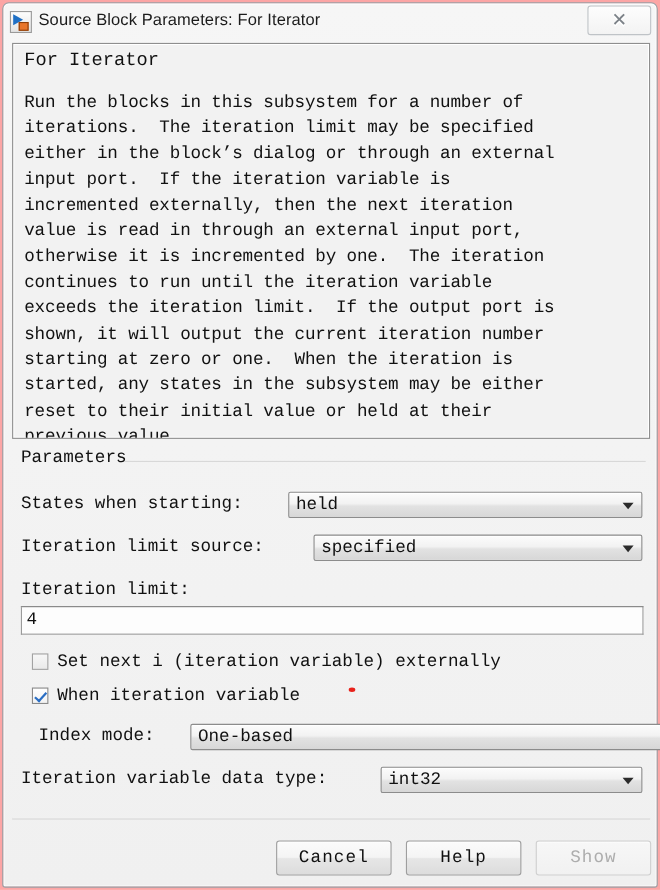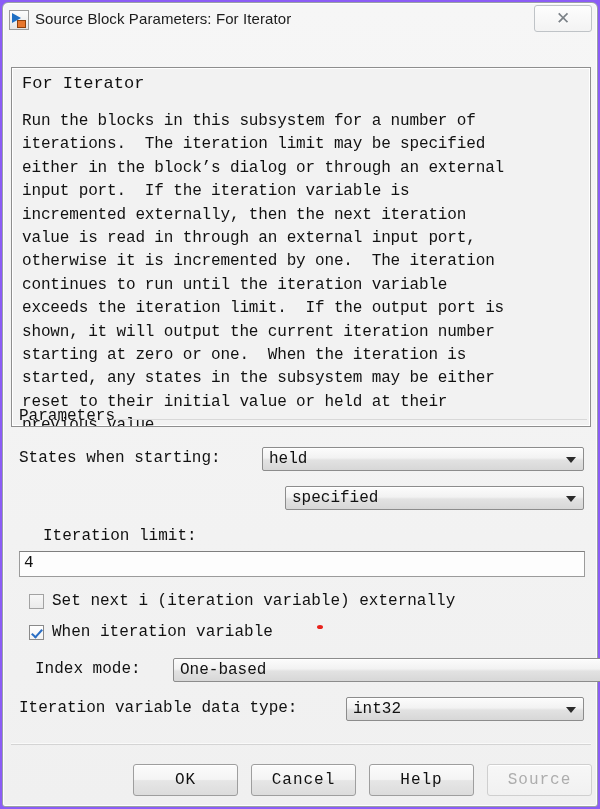--- a/index.html
+++ b/index.html
@@ -14,21 +14,21 @@
     overflow: hidden;
   }
 
   
   #window {
     position: absolute;
     left: 0; top: 0;
     width: 600px;
     height: 809px;
     box-sizing: border-box;
-    background: #8b5cf6;
+    background: #fca5a5;
   }
   #window-chrome {
     position: absolute;
     left: 2px; top: 2px;
     width: 596px;
     height: 805px;
     box-sizing: border-box;
     border: 1px solid #9aa0a6;
     border-radius: 6px 6px 3px 3px;
     background: linear-gradient(to bottom, #f6f6f6 0%, #f0f0f0 100%);
@@ -102,21 +102,20 @@
   #desc-panel {
     position: absolute;
     left: 8px; top: 36px;
     width: 580px;
     height: 360px;
     box-sizing: border-box;
     border: 1px solid #8e8e8e;
     background: #f2f2f2;
     box-shadow: 0 0 0 1px #ffffff inset;
     overflow: hidden;
-    margin-top: 28px;
   }
   #desc-title {
     position: absolute;
     left: 10px; top: 6px;
     font-size: 17px;
     color: #111111;
     white-space: pre;
   }
   #desc-body {
     position: absolute;
@@ -324,28 +323,29 @@
 
       <div class="row" style="left:8px; top:44px; width:566px; height:26px;">
         <span class="row-label" style="left:0px;">States when starting:</span>
         <div class="combo" style="left:243px; top:0px; width:322px;">
           <span class="cval">held</span>
           <span class="arrow"></span>
         </div>
       </div>
 
       <div class="row" style="left:8px; top:83px; width:566px; height:26px;">
+        <span class="row-label" style="left:0px;">Iteration limit source:</span>
         <div class="combo" style="left:266px; top:0px; width:299px;">
           <span class="cval">specified</span>
           <span class="arrow"></span>
         </div>
       </div>
 
       <div class="row" style="left:8px; top:122px; width:566px; height:22px;">
-        <span class="row-label" style="left:0px;margin-left:24px;">Iteration limit:</span>
+        <span class="row-label" style="left:0px;">Iteration limit:</span>
       </div>
       <div class="textfield" style="left:8px; top:148px; width:566px;">
         <span class="tval">4</span>
       </div>
 
       <div class="cbrow" style="left:18px; top:189px; width:500px; height:22px;text-align:center;">
         <span class="cbox"></span>
         <span class="cblabel">Set next i (iteration variable) externally</span>
       </div>
 
@@ -368,20 +368,19 @@
           <span class="cval">int32</span>
           <span class="arrow"></span>
         </div>
       </div>
     </div>
 
     <div id="red-dot"></div>
 
     <div id="button-rule"></div>
     <div id="buttonbar">
-      <div class="btn" style="left:122px; width:105px;">OK</div>
       <div class="btn" style="left:240px; width:105px;">Cancel</div>
       <div class="btn" style="left:358px; width:105px;">Help</div>
-      <div class="btn disabled" style="left:476px; width:105px;">Source</div>
+      <div class="btn disabled" style="left:476px; width:105px;">Show</div>
     </div>
 
   </div>
 </div>
 
 </body></html>

